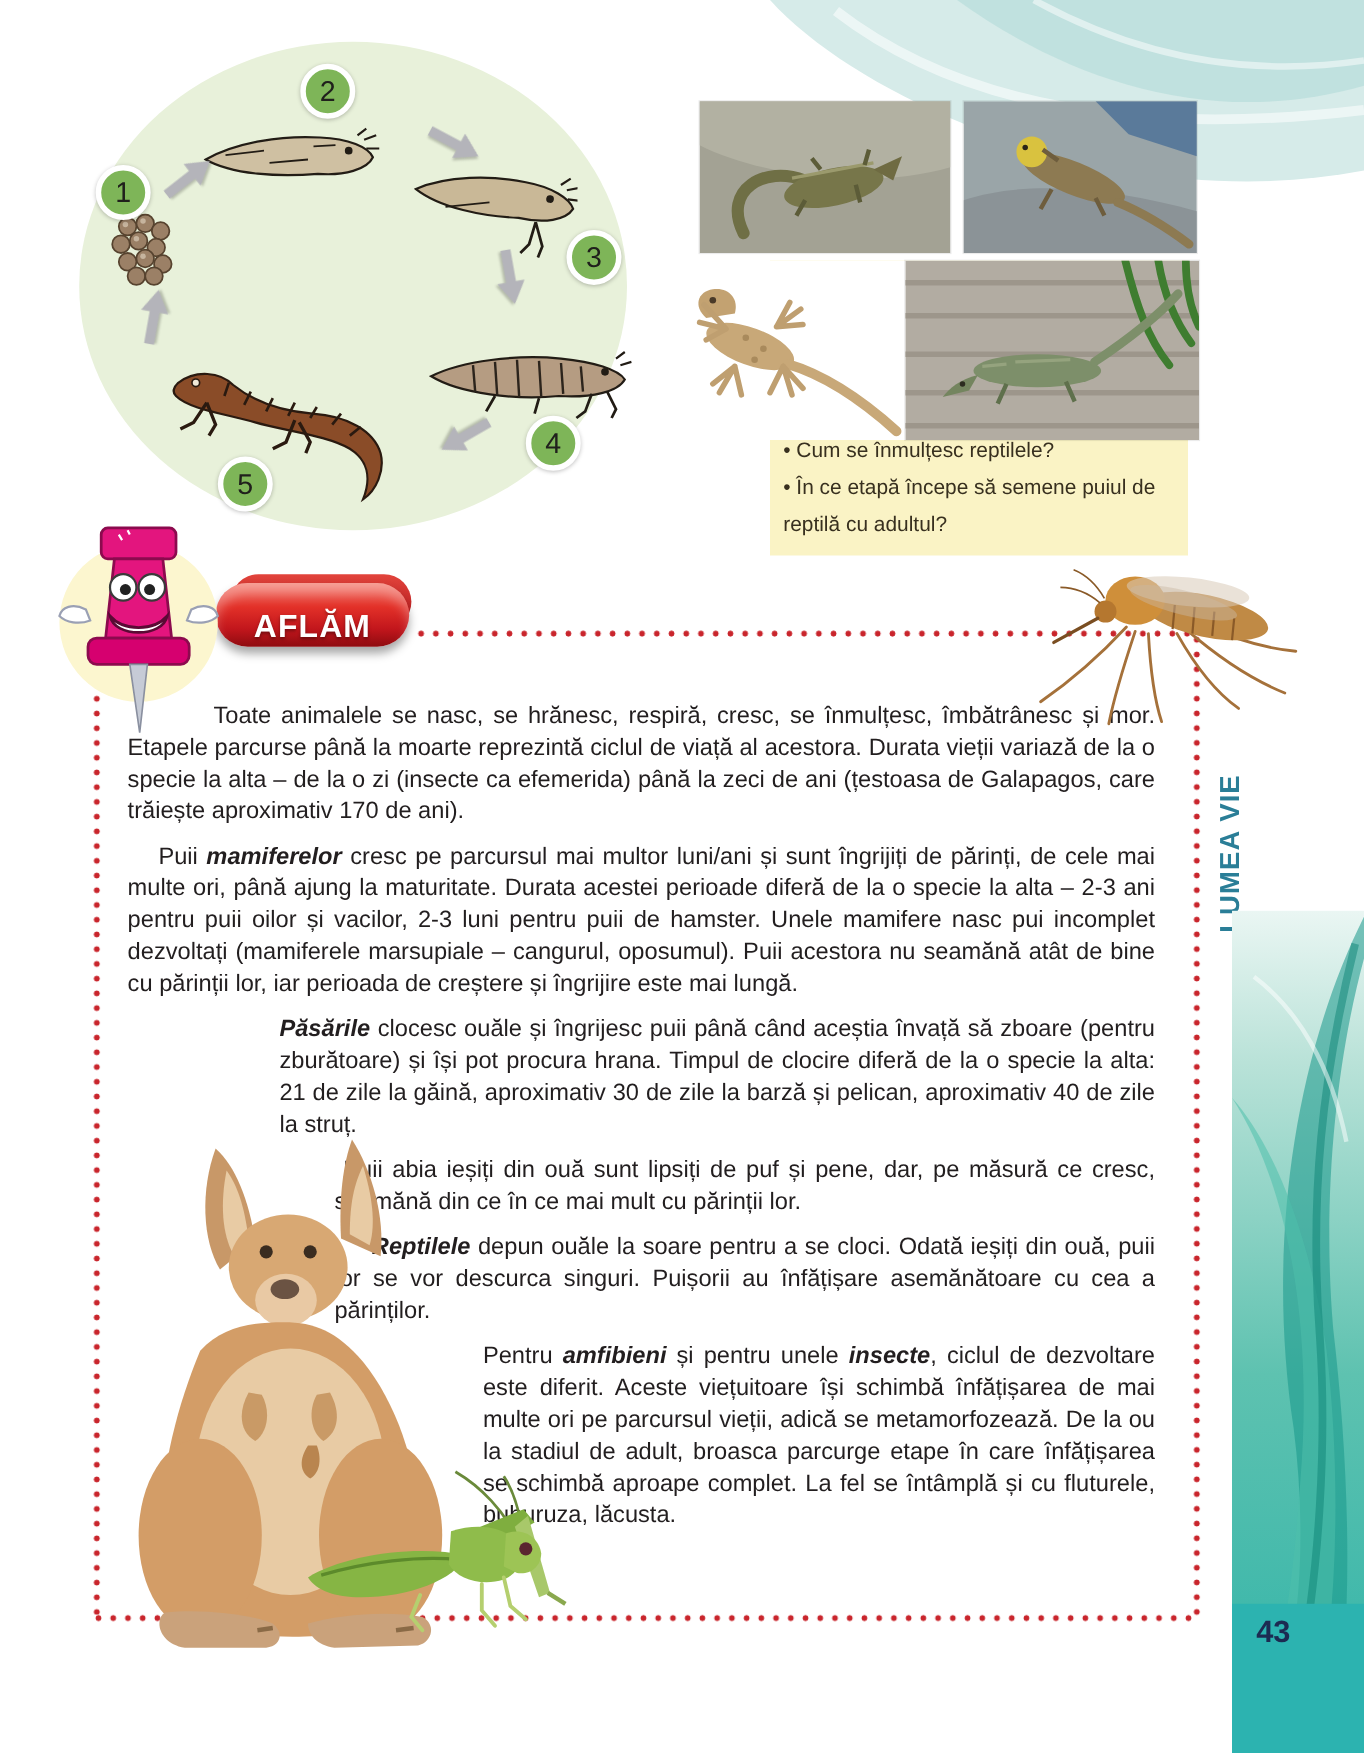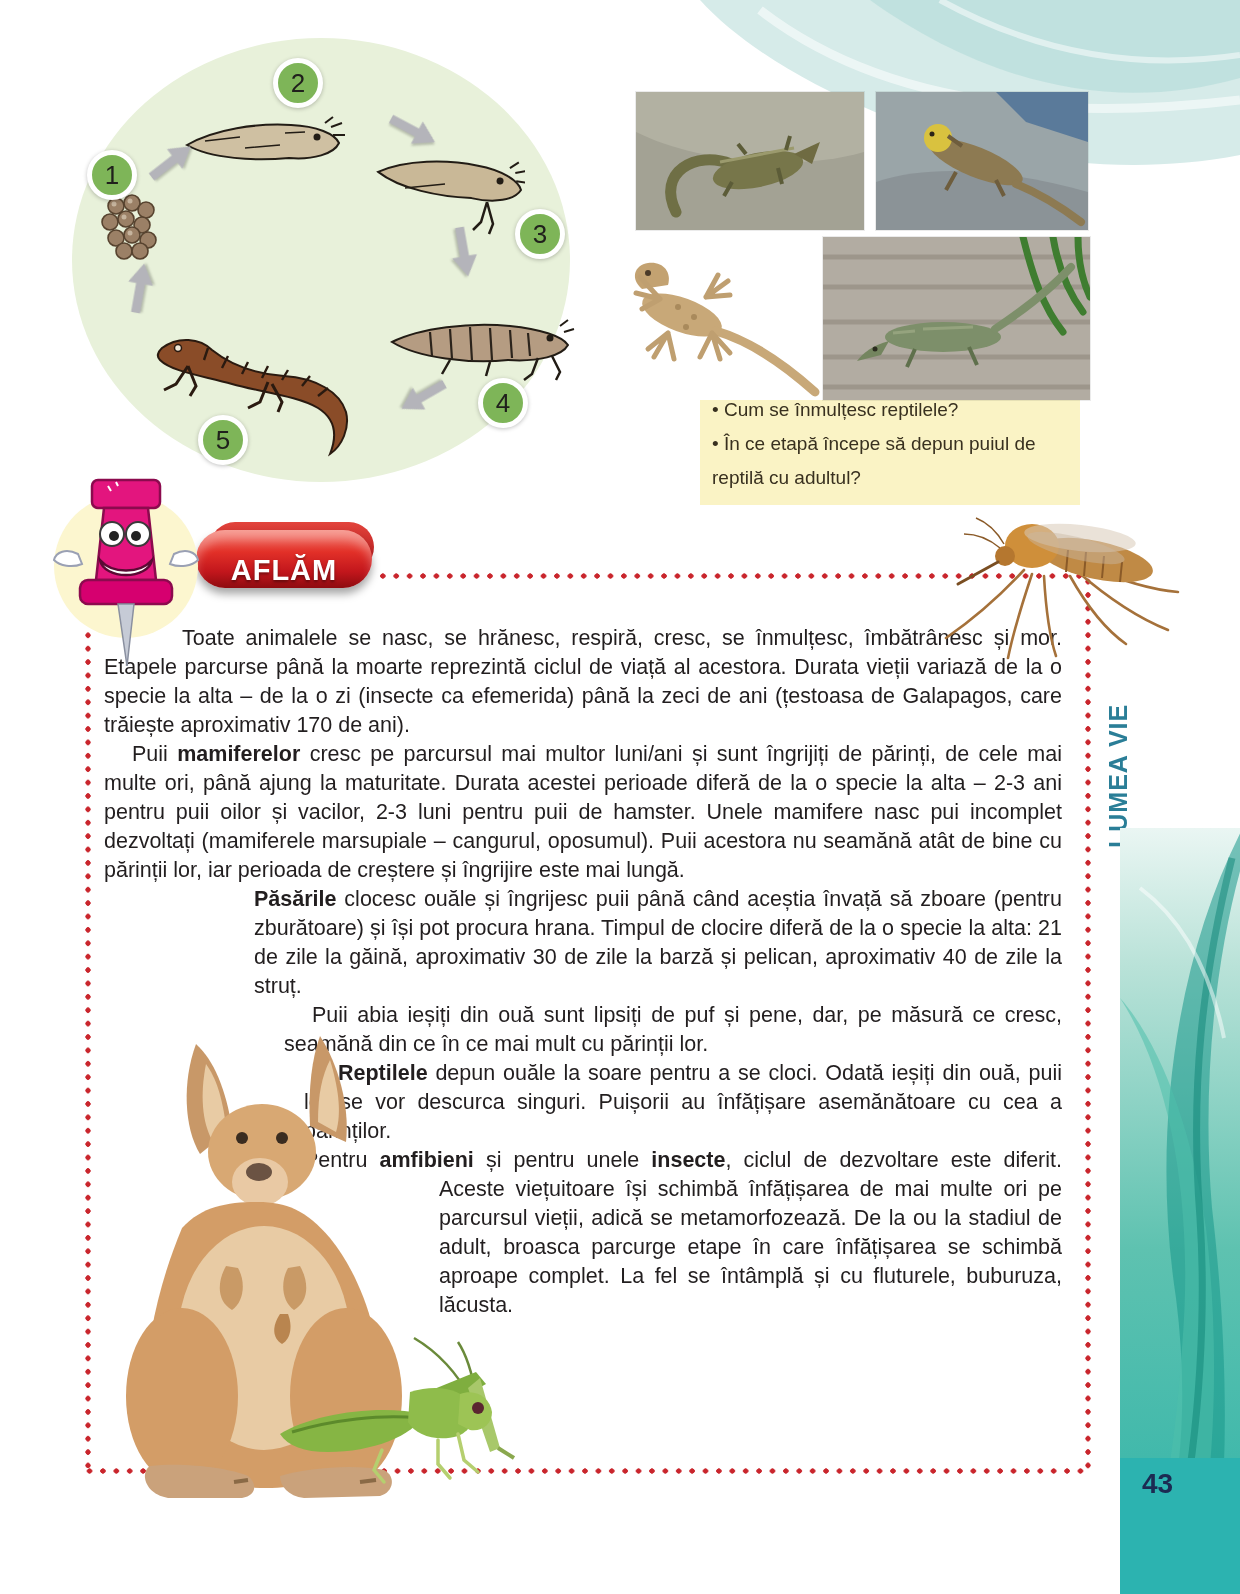--- a/index.html
+++ b/index.html
@@ -41,25 +41,25 @@
 
   
   .dots-h{height:6px;background-image:radial-gradient(circle,#c9252c 2.4px,transparent 2.9px);
     background-size:13.4px 6px;background-repeat:repeat-x;background-position:center;}
   .dots-v{width:6px;background-image:radial-gradient(circle,#c9252c 2.4px,transparent 2.9px);
     background-size:6px 13.4px;background-repeat:repeat-y;background-position:center;}
 
   
   .article{left:104px;top:606px;width:958px;padding-top:18px;
     font-size:21.5px;line-height:29px;text-align:justify;color:#221e1f;z-index:2;}
-  .article p{margin:0;}
+  .article p{margin:12px;}
   .ind-lg{text-indent:78px;}
   .ind{text-indent:28px;}
   .ind-md{text-indent:34px;}
-  .em{font-weight:bold;}
+  .em{font-weight:bold;font-style:italic;}
   .float-shape{float:left;clear:left;}
   .f1{width:150px;height:116px;}
   .f2{width:180px;height:58px;}
   .f3{width:200px;height:116px;}
   .f4{width:335px;height:186px;}
 
   
   .side-label{left:1104px;top:698px;height:150px;
     writing-mode:vertical-rl;transform:rotate(180deg);
     font-size:25px;font-weight:600;letter-spacing:1px;color:#2a7e97;}
@@ -166,21 +166,21 @@
   <svg class="abs cycle-arrow" style="left:396px;top:382px;transform:rotate(150deg);" viewBox="0 0 46 26">
       <path d="M0,9 L26,9 L26,2 L44,13 L26,24 L26,17 L0,17 Z" fill="#b4b4ba"></path>
     </svg>
   <svg class="abs cycle-arrow" style="left:114px;top:272px;transform:rotate(-80deg);" viewBox="0 0 46 26">
       <path d="M0,9 L26,9 L26,2 L44,13 L26,24 L26,17 L0,17 Z" fill="#b4b4ba"></path>
     </svg>
 
   <div class="abs q-box">
     <div class="q-text">
       <div>• Cum se înmulțesc reptilele?</div>
-      <div>• În ce etapă începe să depun puiul de reptilă cu adultul?</div>
+      <div>• În ce etapă începe să semene puiul de reptilă cu adultul?</div>
     </div>
   </div>
 
   <svg class="abs photo" style="left:636px;top:92px;width:228px;height:138px;" viewBox="0 0 228 138">
     <rect width="228" height="138" fill="#a3a294"></rect>
     <path d="M0,0 H228 V60 C160,80 60,70 0,40 Z" fill="#b2b1a2"></path>
     <path d="M40,120 C20,80 60,58 95,72" stroke="#6f6f45" stroke-width="11" fill="none" stroke-linecap="round"></path>
     <ellipse cx="122" cy="78" rx="46" ry="17" fill="#77764a" transform="rotate(-12 122 78)"></ellipse>
     <path d="M158,62 L184,50 L176,72 Z" fill="#6f6b42"></path>
     <path d="M84,70 L158,56" stroke="#9b9a6d" stroke-width="3" fill="none"></path>

